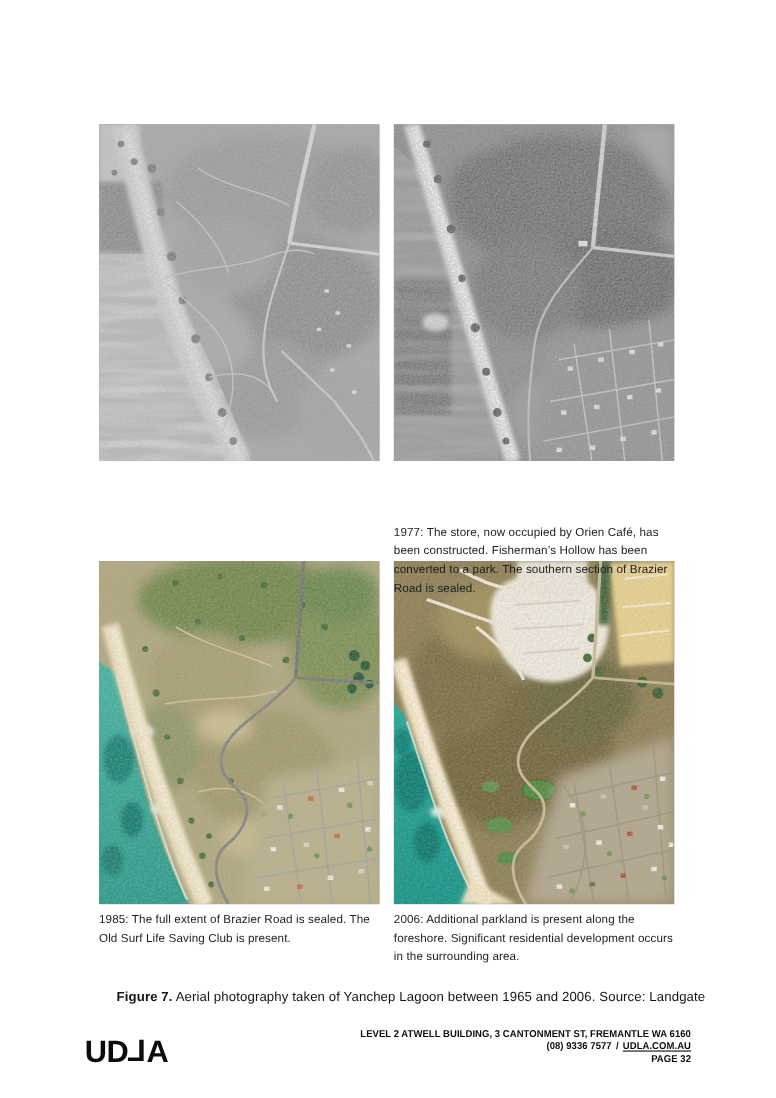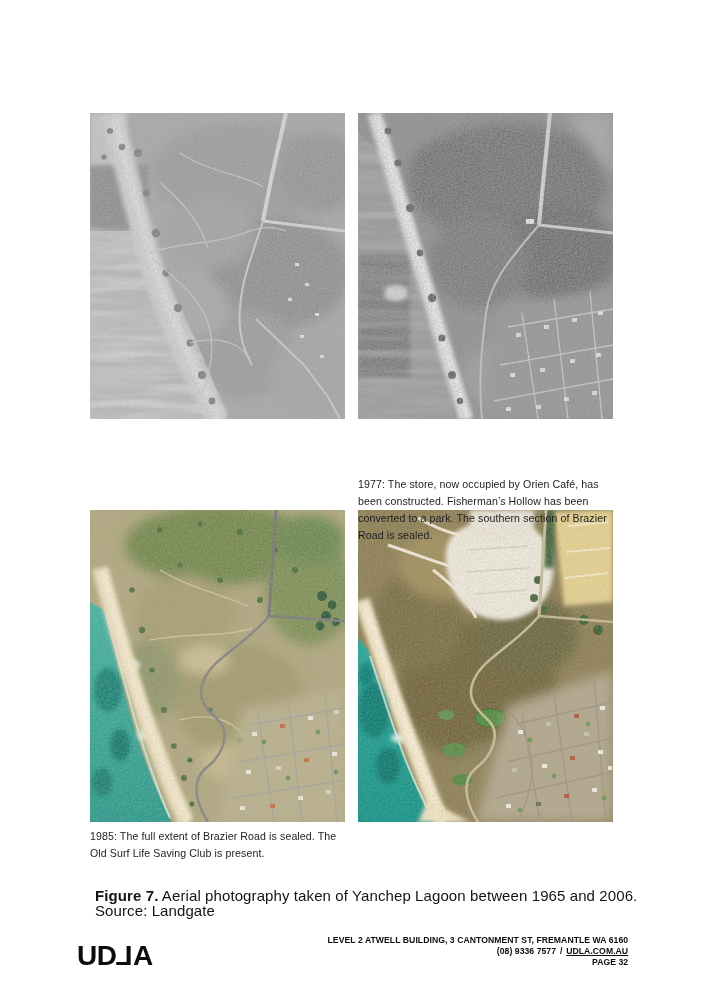--- a/index.html
+++ b/index.html
@@ -10,22 +10,22 @@
   .ph-tl{left:90px;top:113px;width:255px;height:306px;}
   .ph-tr{left:358px;top:113px;width:255px;height:306px;}
   .ph-bl{left:90px;top:510px;width:255px;height:312px;}
   .ph-br{left:358px;top:510px;width:255px;height:312px;}
   .caption{position:absolute;margin:0;font-size:10.6px;line-height:17px;
            color:#1d1d1f;letter-spacing:0.1px;}
   .cap-tl{left:90px;top:428px;width:258px;}
   .cap-tr{left:358px;top:444px;width:260px;margin-top:32px;}
   .cap-bl{left:90px;top:828px;width:258px;}
   .cap-br{left:358px;top:828px;width:260px;}
-  .figcap{position:absolute;left:90px;top:883px;width:545px;margin:5px;
-          font-size:15px;line-height:15px;color:#141414;letter-spacing:0.1px;}
+  .figcap{position:absolute;left:90px;top:883px;width:545px;margin:16px;
+          font-size:12px;line-height:15px;color:#141414;letter-spacing:0.1px;}
   .figcap .lbl{font-weight:700;}
   .logo{position:absolute;left:77px;top:941px;font-size:28px;line-height:30px;
         font-weight:800;color:#0c0c0c;letter-spacing:-0.5px;}
   .logo .flip{display:inline-block;transform:scaleX(-1);}
   .addr{position:absolute;right:77px;top:935px;text-align:right;
         font-size:9px;line-height:11px;font-weight:700;color:#0d0d0d;
         letter-spacing:0.05px;transform:scaleX(0.96);transform-origin:100% 0;}
   .addr .site{text-decoration:underline;}
   .addr .sep{margin:0 4px;}
 </style>
@@ -426,20 +426,21 @@
         <path d="M188,0 L184,62 L181,106" stroke="#c9bd9c" stroke-width="3"></path>
         <path d="M181,106 L255,112" stroke="#c4b894" stroke-width="2.5"></path>
         <path d="M181,106 C154,138 124,148 115,172 C108,190 120,200 130,210 C144,223 134,246 118,258 C104,270 106,290 120,312" stroke="#c9bd9c" stroke-width="2.5"></path>
       </g>
       <rect width="255" height="312" filter="url(#n06)" opacity="0.28"></rect>
     </svg>
   </div>
 
   <p class="caption cap-tr">1977: The store, now occupied by Orien Café, has been constructed. Fisherman’s Hollow has been converted to a park. The southern section of Brazier Road is sealed.</p>
   <p class="caption cap-bl">1985: The full extent of Brazier Road is sealed. The Old Surf Life Saving Club is present.</p>
+  <p class="caption cap-br">2006: Additional parkland is present along the foreshore. Significant residential development occurs in the surrounding area.</p>
 
   <p class="figcap"><span class="lbl">Figure 7.</span><span> Aerial photography taken of Yanchep Lagoon between 1965 and 2006. Source: Landgate</span></p>
 
   <div class="logo"><span>U</span><span>D</span><span class="flip">L</span><span>A</span></div>
 
   <div class="addr">
     <div>LEVEL 2 ATWELL BUILDING, 3 CANTONMENT ST, FREMANTLE WA 6160</div>
     <div><span>(08) 9336 7577</span><span class="sep">/</span><span class="site">UDLA.COM.AU</span></div>
     <div>PAGE 32</div>
   </div>

